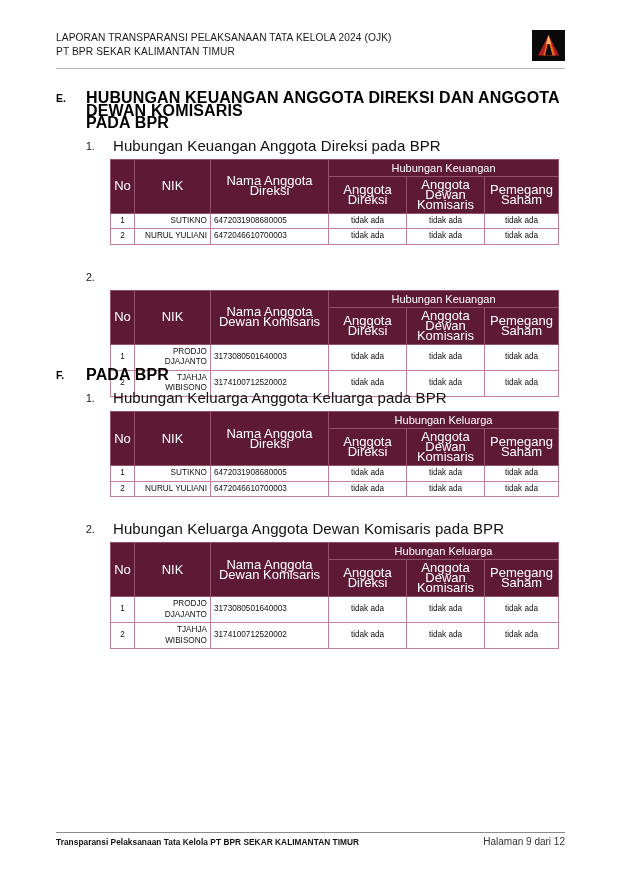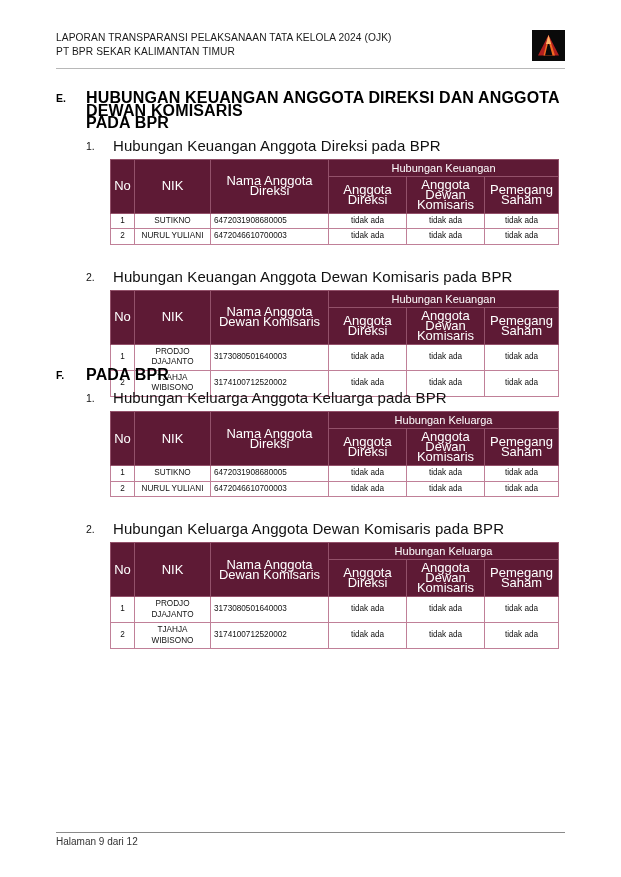--- a/index.html
+++ b/index.html
@@ -144,21 +144,21 @@
     font-size: 11px;
   }
   table.rel tbody td {
     color: #111111;
     font-size: 8.2px;
     line-height: 10.5px;
     padding: 2px 3px;
     background: #ffffff;
   }
   td.c-no { text-align: center; }
-  td.c-nik { text-align: center; }
+  td.c-nik { text-align: right; }
   td.c-name { text-align: left; }
   td.c-val { text-align: center; }
 
   
   col.w-no   { width: 24px; }
   col.w-nik  { width: 76px; }
   col.w-name { width: 118px; }
   col.w-v1   { width: 78px; }
   col.w-v2   { width: 78px; }
   col.w-v3   { width: 74px; }
@@ -266,21 +266,20 @@
             <td class="c-val">tidak ada</td>
             <td class="c-val">tidak ada</td>
             <td class="c-val">tidak ada</td>
           </tr>
         </tbody>
       </table>
     </div>
 
     <div class="sub-head" style="margin-top:25px;">
       <div class="sub-num">2.</div>
-      <div class="sub-title">Hubungan Keuangan Anggota Dewan Komisaris pada BPR</div>
     </div>
     <div class="tbl-wrap">
       <table class="rel">
         <colgroup>
             <col class="w-no">
             <col class="w-nik">
             <col class="w-name">
             <col class="w-v1">
             <col class="w-v2">
             <col class="w-v3">
@@ -420,16 +419,17 @@
             <td class="c-val">tidak ada</td>
             <td class="c-val">tidak ada</td>
           </tr>
         </tbody>
       </table>
     </div>
   </div>
 
   <div class="footer-rule"></div>
   <div class="doc-footer">
+    <div class="footer-left">Transparansi Pelaksanaan Tata Kelola PT BPR SEKAR KALIMANTAN TIMUR</div>
     <div class="footer-right">Halaman 9 dari 12</div>
   </div>
 
 </div>
 
 </body></html>

